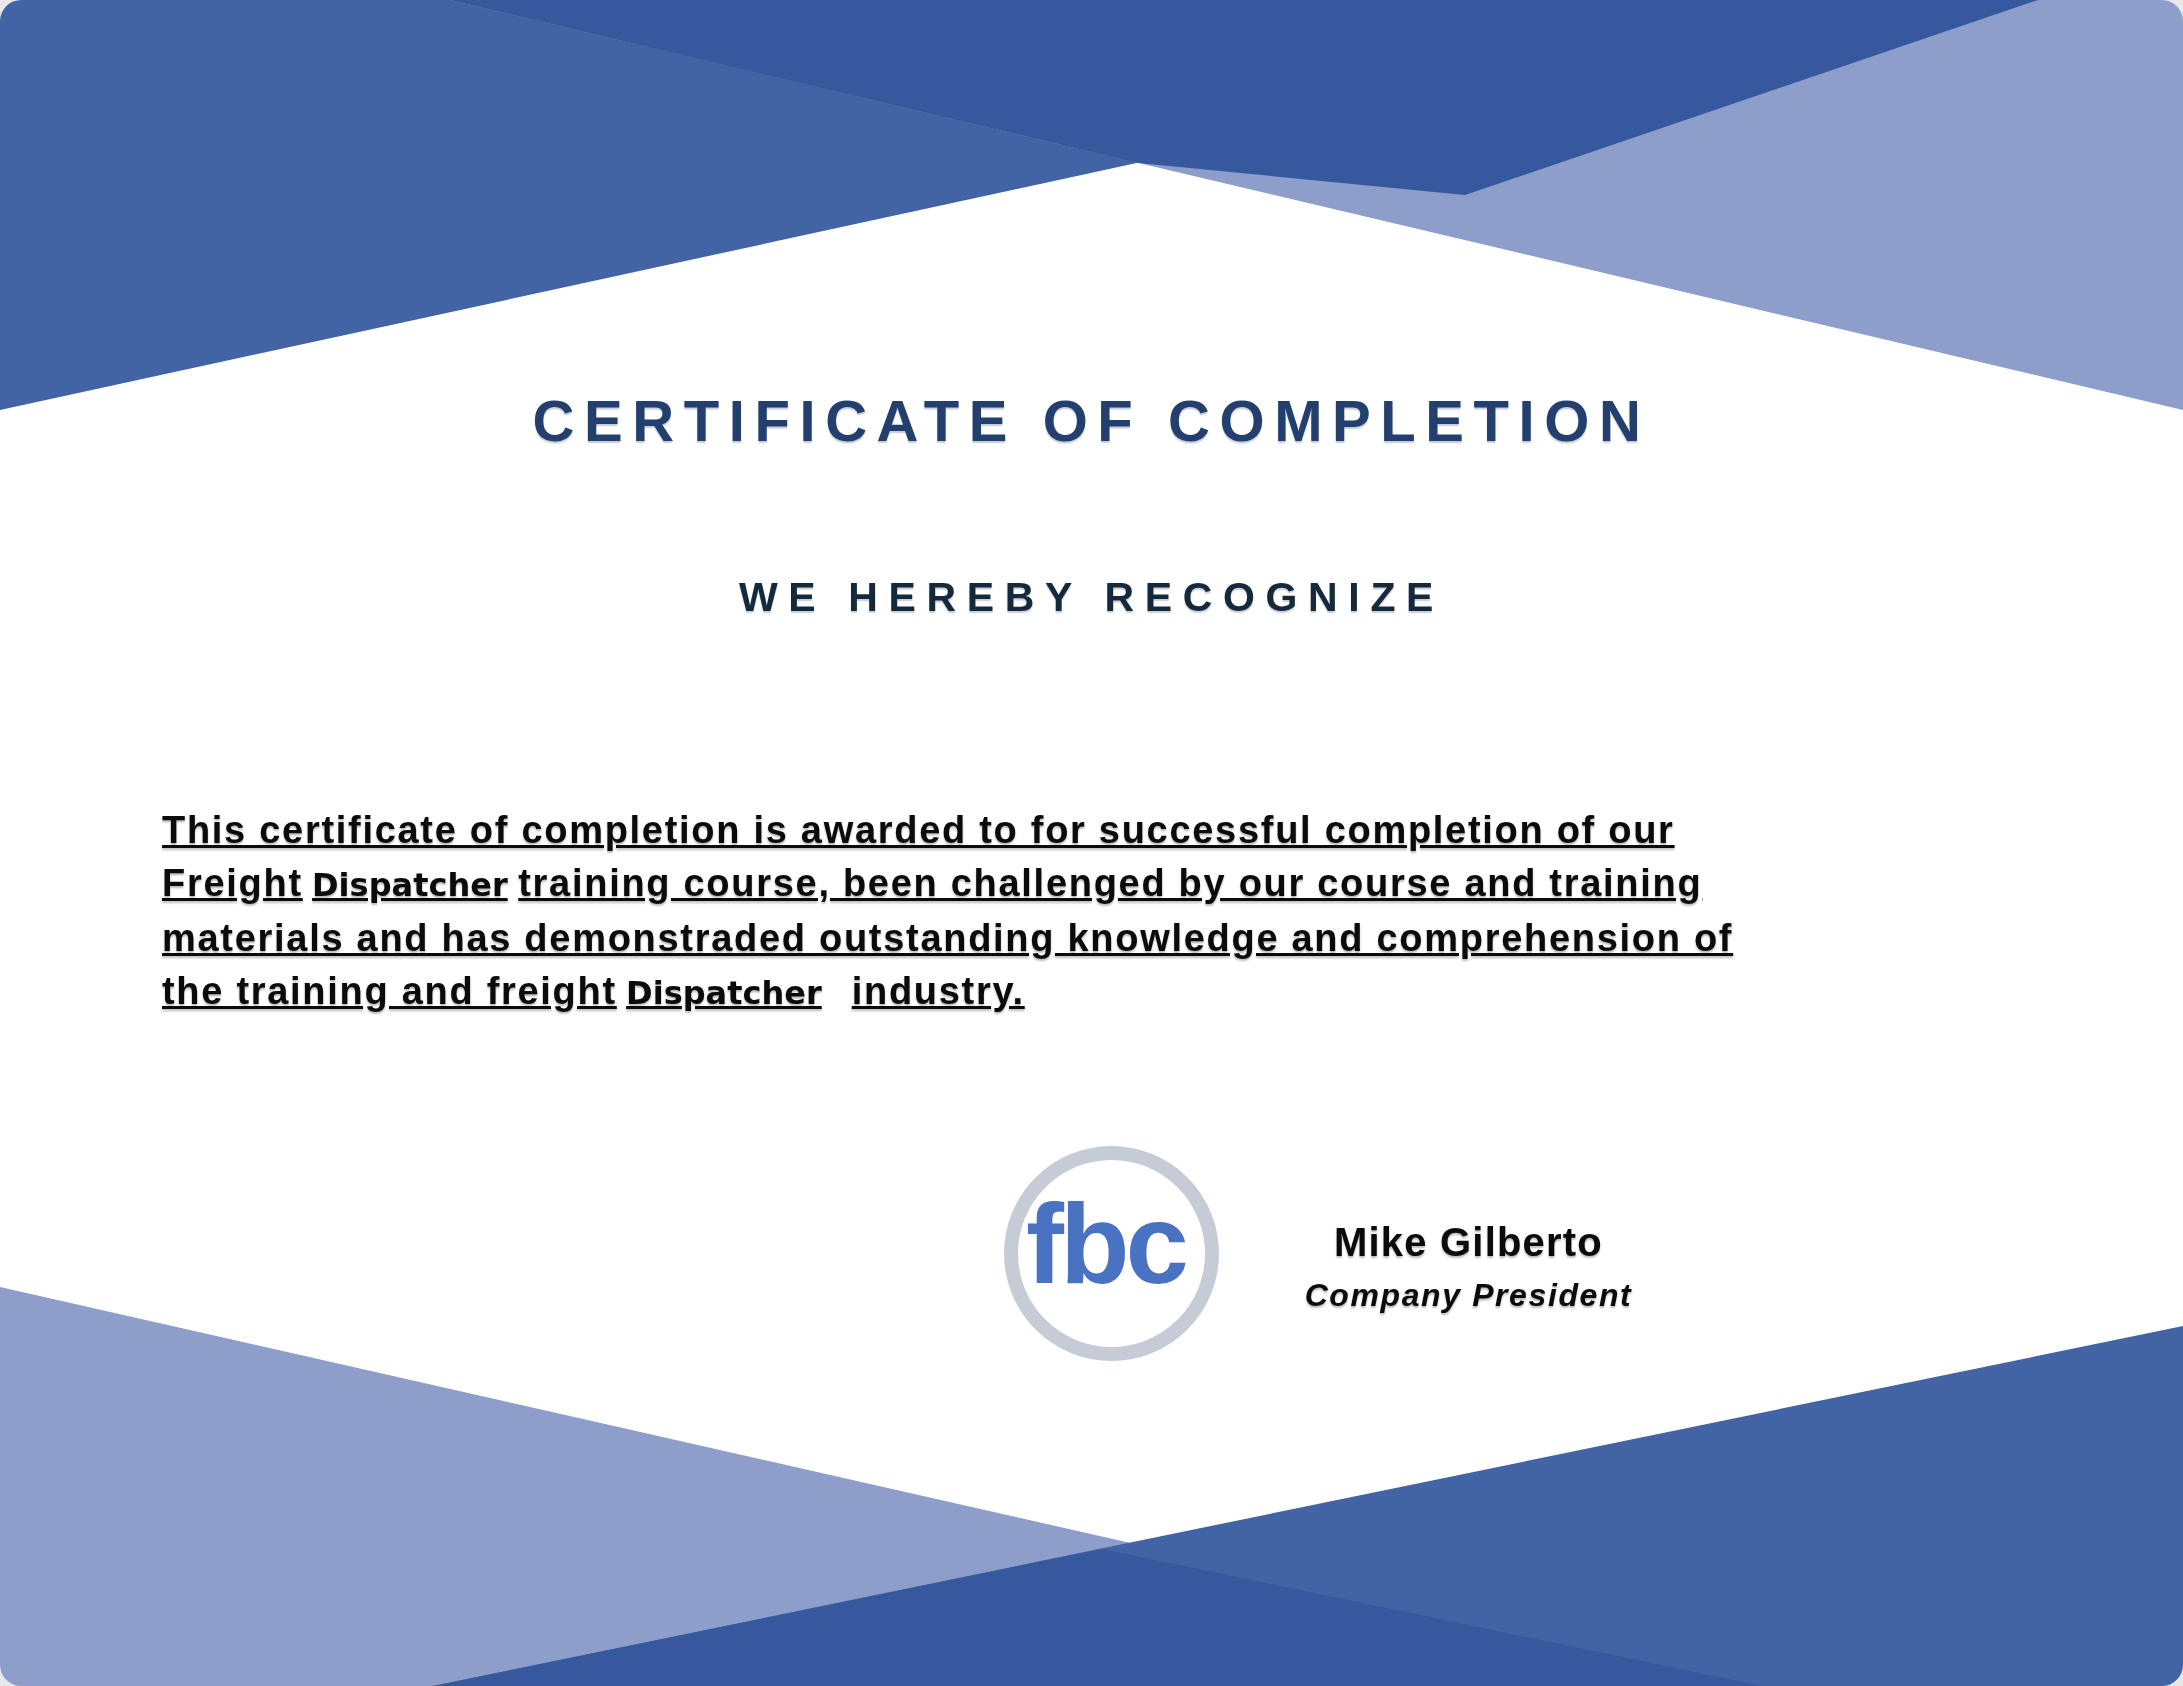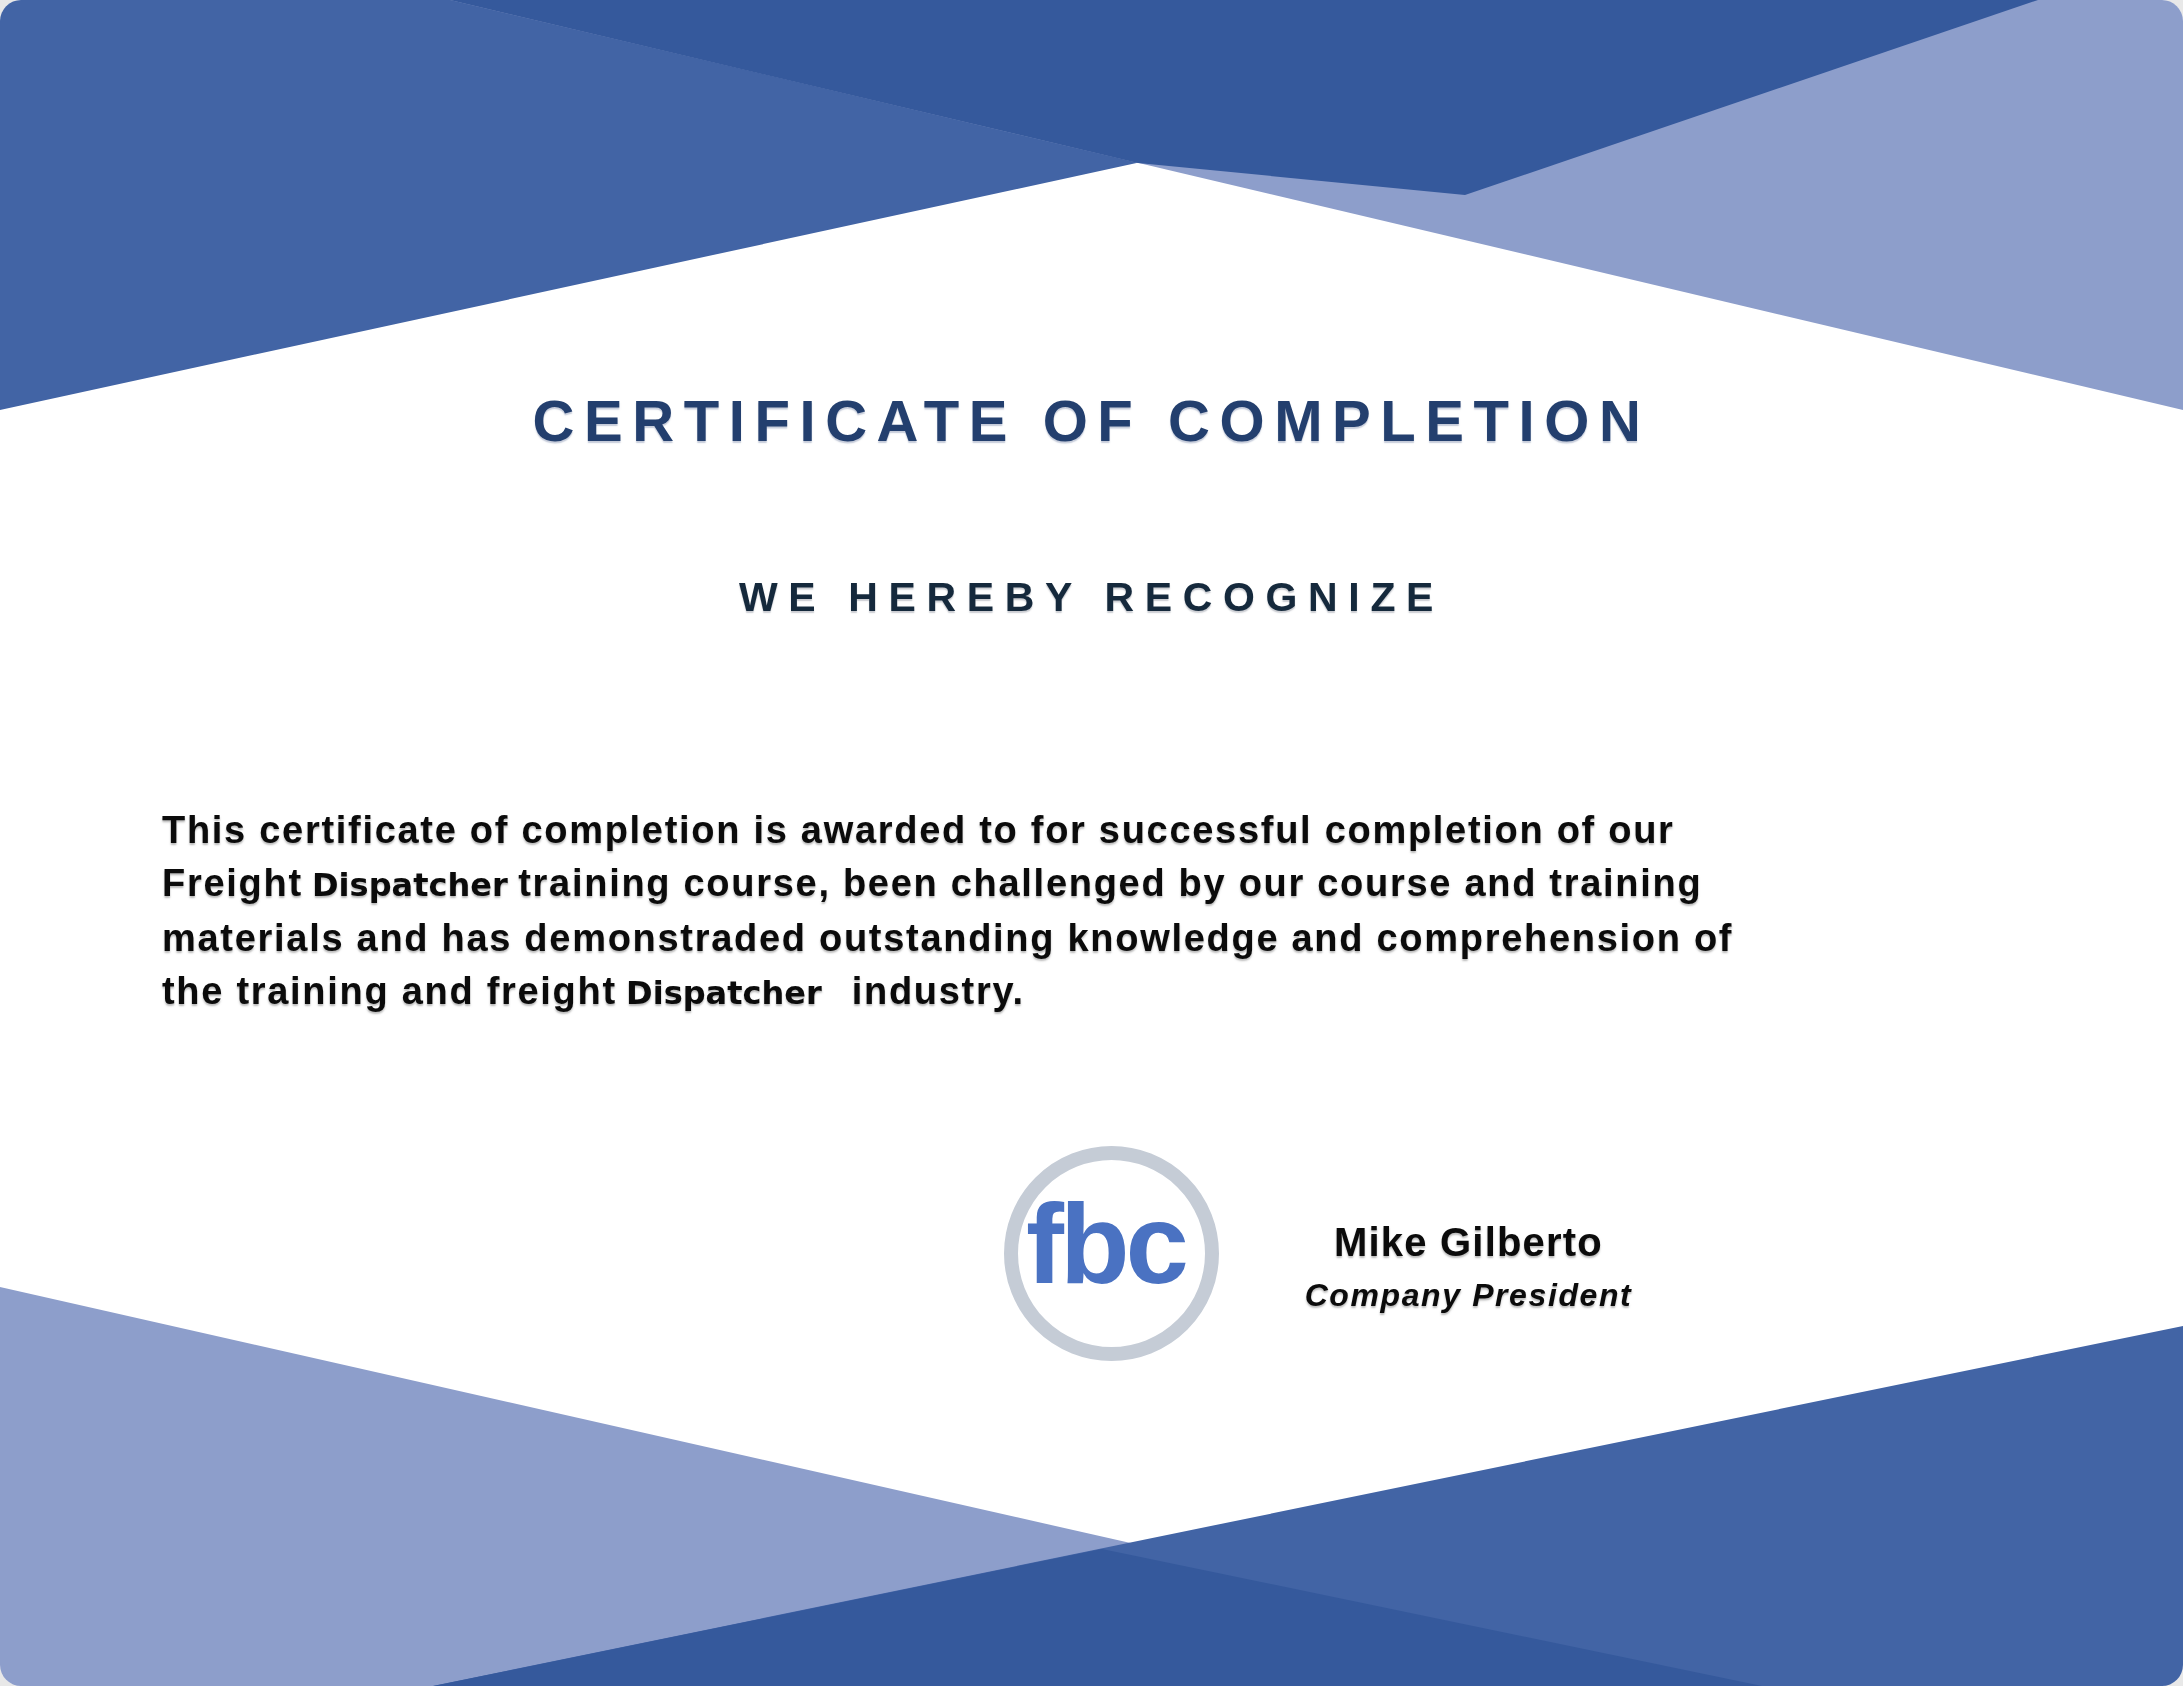--- a/index.html
+++ b/index.html
@@ -41,20 +41,21 @@
   .body-text{
     position:absolute;left:162px;top:804px;
     color:#0b0b0b;
   }
   .body-line{
     white-space:nowrap;
     font-size:38px;font-weight:bold;
     letter-spacing:0.045em;
     line-height:53px;
     text-shadow:0 2px 2px rgba(120,120,120,0.5);
+    text-decoration:underline;
   }
   .inserted{
     font-family:"DejaVu Sans", sans-serif;
     font-size:32px;font-weight:bold;
     letter-spacing:0;
     margin:0 10.6px 0 9.3px;
   }
   .inserted.wide-after{margin-right:30px;}
   .address{
     position:absolute;left:232px;top:1199px;width:774px;

